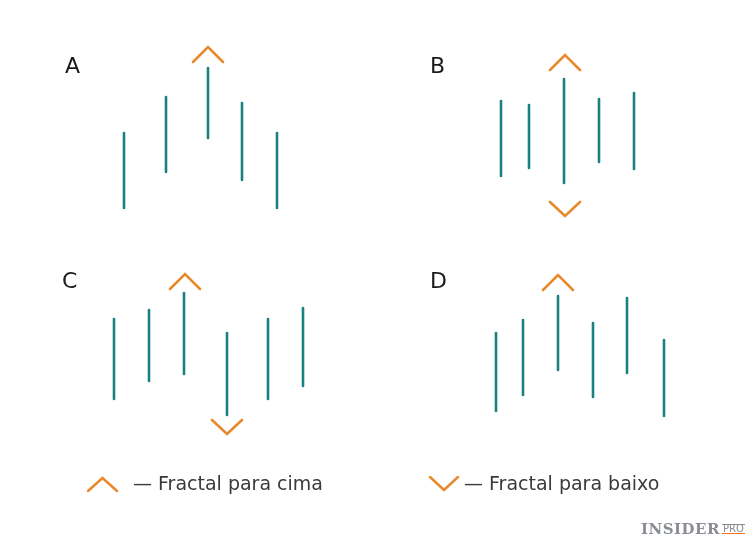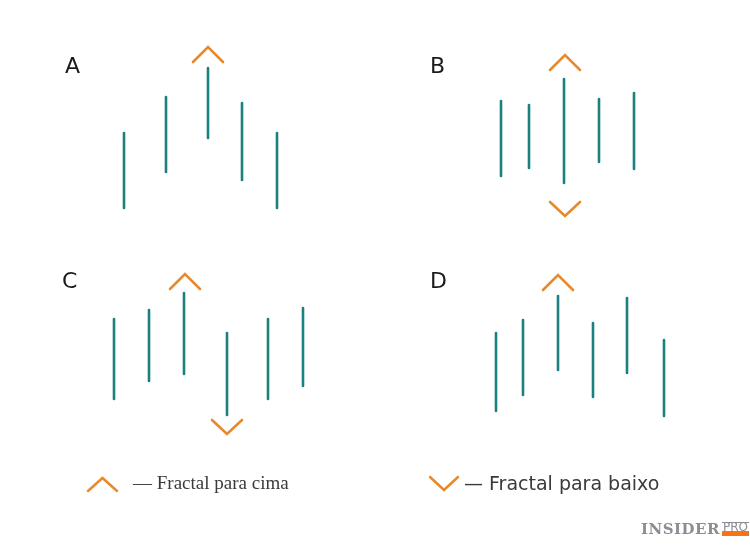--- a/index.html
+++ b/index.html
@@ -3,21 +3,21 @@
 <meta charset="utf-8">
 <style>
   html, body { margin: 0; padding: 0; background: #ffffff; }
   body { width: 750px; height: 552px; position: relative; overflow: hidden;
          font-family: "Liberation Sans", "DejaVu Sans", sans-serif; }
   #diagram { position: absolute; left: 0; top: 0; }
   .panel-label { font-family: "DejaVu Sans", sans-serif; font-size: 22px; fill: #1a1a1a; }
   .legend-text { position: absolute; font-family: "DejaVu Sans", sans-serif; font-size: 19px; color: #3a3a3a; white-space: nowrap; }
   .logo { position: absolute; left: 641px; top: 520px; height: 18px; display: flex; align-items: center; }
   .logo-main { font-family: "DejaVu Serif", "Liberation Serif", serif; font-weight: bold; font-size: 15px; color: #8a8d92; letter-spacing: 0.5px; }
-  .logo-pro { font-family: "DejaVu Sans", sans-serif; font-size: 12px; color: #8a8d92; border-top: 1px solid #8a8d92; border-bottom: 5px solid #f97316; margin-left: 2px; padding: 0 1px; line-height: 8px; }
+  .logo-pro { font-family: "DejaVu Sans", sans-serif; font-size: 10px; color: #8a8d92; border-top: 1px solid #8a8d92; border-bottom: 1px solid #f97316; margin-left: 2px; padding: 0 1px; line-height: 8px; }
 </style>
 </head>
 <body>
 
 <svg id="diagram" width="750" height="552" viewBox="0 0 750 552" xmlns="http://www.w3.org/2000/svg">
   <g id="panel-0">
     <text class="panel-label" x="65" y="73">A</text>
   <line x1="124" x2="124" y1="133" y2="208" stroke="#1a8080" stroke-width="2.6" stroke-linecap="round"></line>
       <line x1="166" x2="166" y1="97" y2="172" stroke="#1a8080" stroke-width="2.6" stroke-linecap="round"></line>
       <line x1="208" x2="208" y1="68" y2="138" stroke="#1a8080" stroke-width="2.6" stroke-linecap="round"></line>
@@ -54,19 +54,19 @@
       <line x1="593" x2="593" y1="323" y2="397" stroke="#1a8080" stroke-width="2.6" stroke-linecap="round"></line>
       <line x1="627" x2="627" y1="298" y2="373" stroke="#1a8080" stroke-width="2.6" stroke-linecap="round"></line>
       <line x1="664" x2="664" y1="340" y2="416" stroke="#1a8080" stroke-width="2.6" stroke-linecap="round"></line>
       <polyline points="543,290 558,275 573,290" fill="none" stroke="#e8892c" stroke-width="2.6" stroke-linecap="round"></polyline>
     </g>
 
   <polyline points="88,491 102.5,478 117,491" fill="none" stroke="#e8892c" stroke-width="2.5" stroke-linecap="round" stroke-linejoin="miter"></polyline>
   <polyline points="430,477 444,490 458,477" fill="none" stroke="#e8892c" stroke-width="2.5" stroke-linecap="round" stroke-linejoin="miter"></polyline>
 </svg>
 
-<div class="legend-text" style="left:133px; top:472px;font-family:Liberation Serif, serif;">— Fractal para cima</div>
+<div class="legend-text" style="left:133px; top:472px;">— Fractal para cima</div>
 <div class="legend-text" style="left:464px; top:472px;">— Fractal para baixo</div>
 
 <div class="logo">
   <span class="logo-main">INSIDER</span>
   <span class="logo-pro">PRO</span>
 </div>
 
 </body></html>

